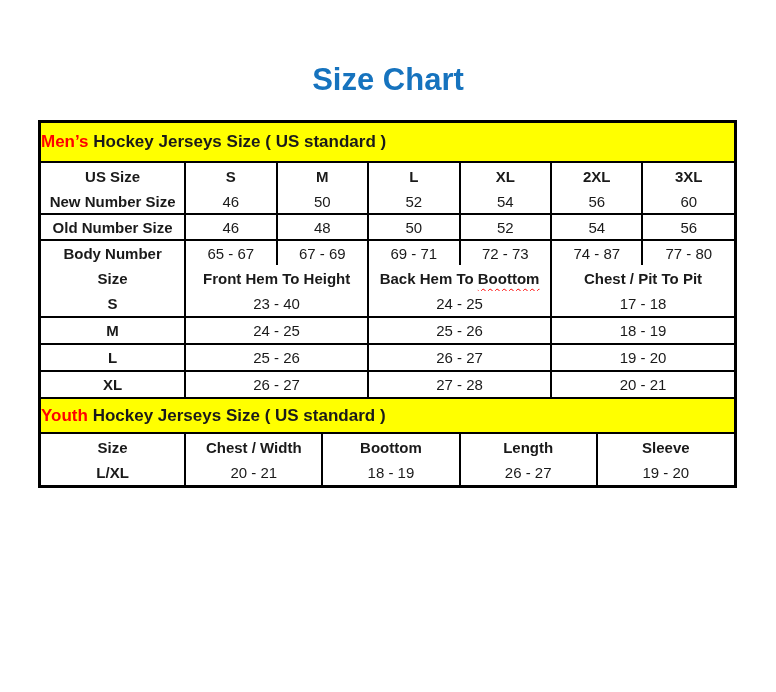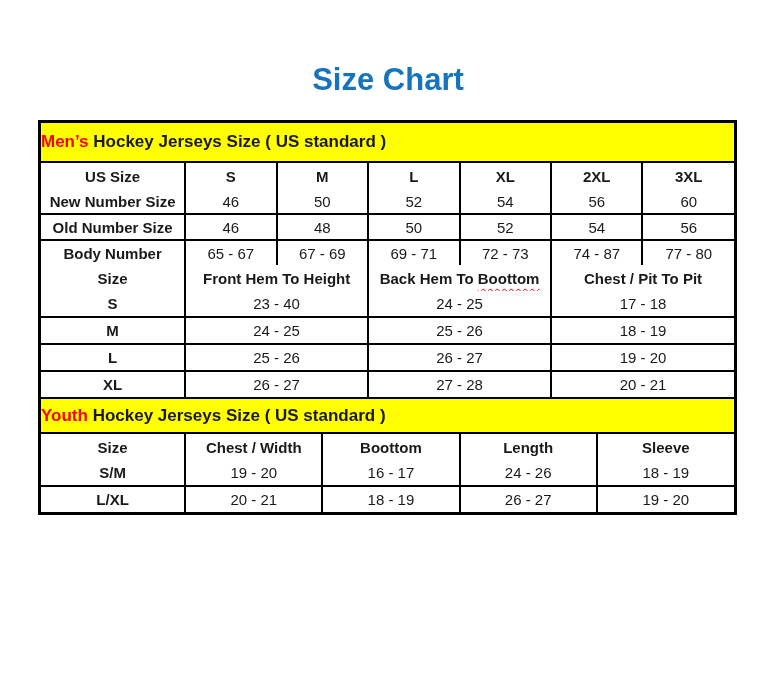--- a/index.html
+++ b/index.html
@@ -190,27 +190,20 @@
           <tr>
             <th>Size</th>
             <th>Chest / Width</th>
             <th>Boottom</th>
             <th>Length</th>
             <th>Sleeve</th>
           </tr>
         </thead>
         <tbody>
           <tr>
-            <th class="rowlabel" scope="row">S/M</th>
-            <td>19 - 20</td>
-            <td>16 - 17</td>
-            <td>24 - 26</td>
-            <td>18 - 19</td>
-          </tr>
-          <tr>
             <th class="rowlabel" scope="row">L/XL</th>
             <td>20 - 21</td>
             <td>18 - 19</td>
             <td>26 - 27</td>
             <td>19 - 20</td>
           </tr>
         </tbody>
       </table>
 
   </div>

